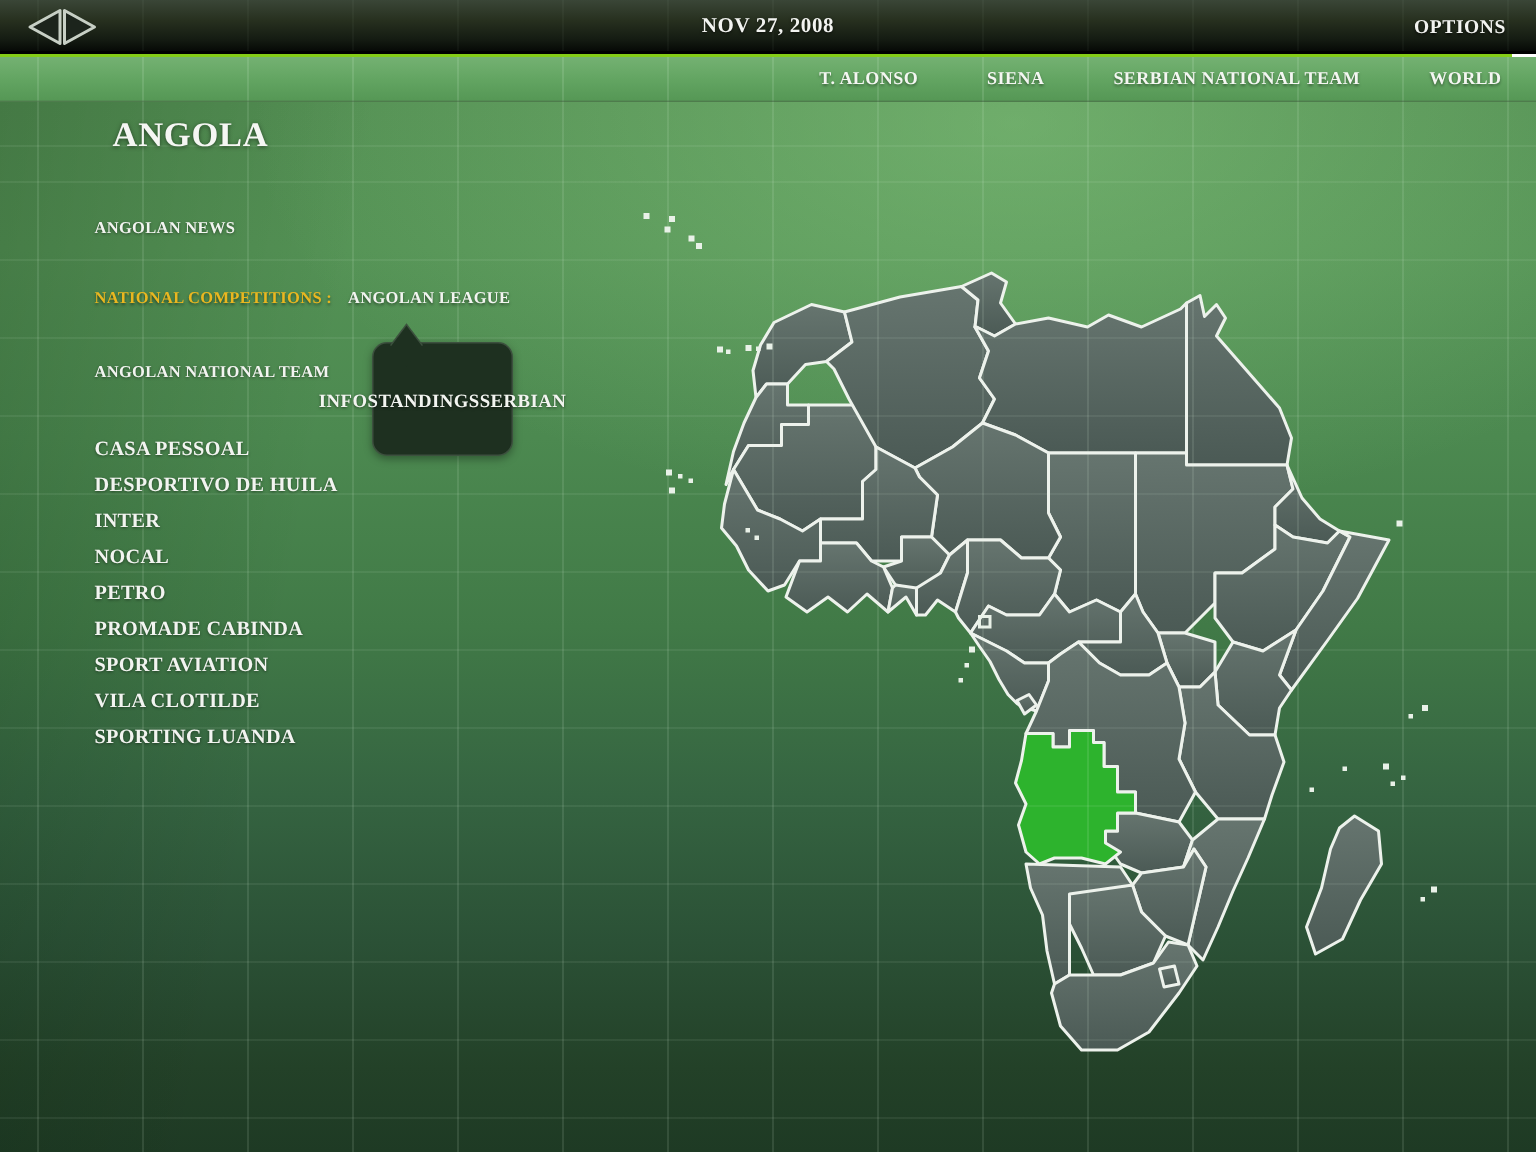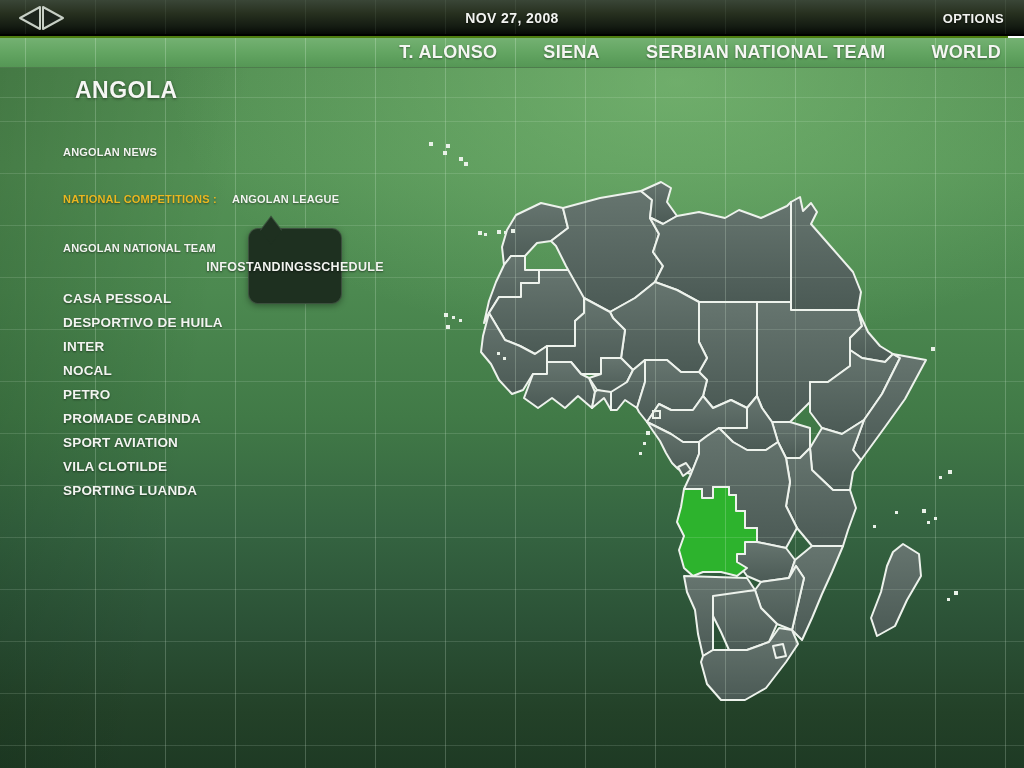--- a/index.html
+++ b/index.html
@@ -1,18 +1,18 @@
 <!DOCTYPE html>
 <html style="--accent-yellow: #eab720; --highlight-green: #2db32d; --navbar-green: #63a562; --popup-bg: #1e3020; --country-fill: #57665f; --map-border: #edf2ec;"><head>
 <meta charset="utf-8">
 <style>
   html,body{margin:0;padding:0;width:1024px;height:768px;overflow:hidden;
     font-family:"Liberation Sans",sans-serif;}
   *{box-sizing:border-box;}
-  .screen{position:relative;width:1008px;height:768px;background:#4d7c0f;}
+  .screen{position:relative;width:1008px;height:768px;background:#84cc16;font-family:Liberation Serif, serif;}
 
   
   .topbar{position:absolute;left:0;top:0;width:1024px;height:36px;
     background:
       repeating-linear-gradient(to right, rgba(210,235,210,.07) 0 1px, transparent 1px 70px),
       linear-gradient(180deg,#3a4637 0%,#27301f 40%,#141b12 78%,#060906 100%);
     background-position:25px 0,0 0;
     border-bottom:2px solid #000;}
   .nav-arrows{position:absolute;left:16px;top:5px;width:52px;height:26px;cursor:pointer;}
   .topbar-date{position:absolute;left:0;right:0;top:0;height:36px;display:flex;
@@ -24,21 +24,21 @@
 
   
   .navbar{position:absolute;left:0;top:38px;width:1024px;height:30px;
     background:
       repeating-linear-gradient(to right, rgba(230,250,230,.25) 0 1px, transparent 1px 70px),
       linear-gradient(180deg,#74b172 0%,#63a562 50%,#559755 100%);
     background-position:25px 0,0 0;
     display:flex;justify-content:flex-end;align-items:center;
     border-bottom:1px solid rgba(10,30,10,.35);}
   .nav-item{height:30px;display:flex;align-items:center;padding:0 23px;
-    color:#f4f6f2;font-size:18px;font-weight:bold;letter-spacing:.3px;cursor:pointer;
+    color:#f4f6f2;font-size:12px;font-weight:bold;letter-spacing:.3px;cursor:pointer;
     text-shadow:0 1px 2px rgba(0,0,0,.4);}
 
   
   .main{position:absolute;left:0;top:68px;width:1024px;height:700px;
     background:
       radial-gradient(ellipse 820px 430px at 66% 2%, rgba(150,215,140,.42), rgba(150,215,140,0) 62%),
       linear-gradient(100deg, rgba(0,20,0,.18) 0%, rgba(0,20,0,0) 22%),
       linear-gradient(180deg,#538f53 0%,#549255 14%,#4c8950 32%,#417a47 50%,#356441 66%,#2b5136 80%,#234128 92%,#1e3a24 100%);}
   .gridlines{position:absolute;inset:0;pointer-events:none;
     background-image:
@@ -200,17 +200,17 @@
         <div class="club">PETRO</div>
         <div class="club">PROMADE CABINDA</div>
         <div class="club">SPORT AVIATION</div>
         <div class="club">VILA CLOTILDE</div>
         <div class="club">SPORTING LUANDA</div>
       </div>
 
     <div class="popup">
         <div class="popup-item">INFO</div>
         <div class="popup-item">STANDINGS</div>
-        <div class="popup-item">SCHEDULE</div>
+        <div class="popup-item">SERBIAN</div>
       </div>
 
   </div>
 </div>
 
 </body></html>

